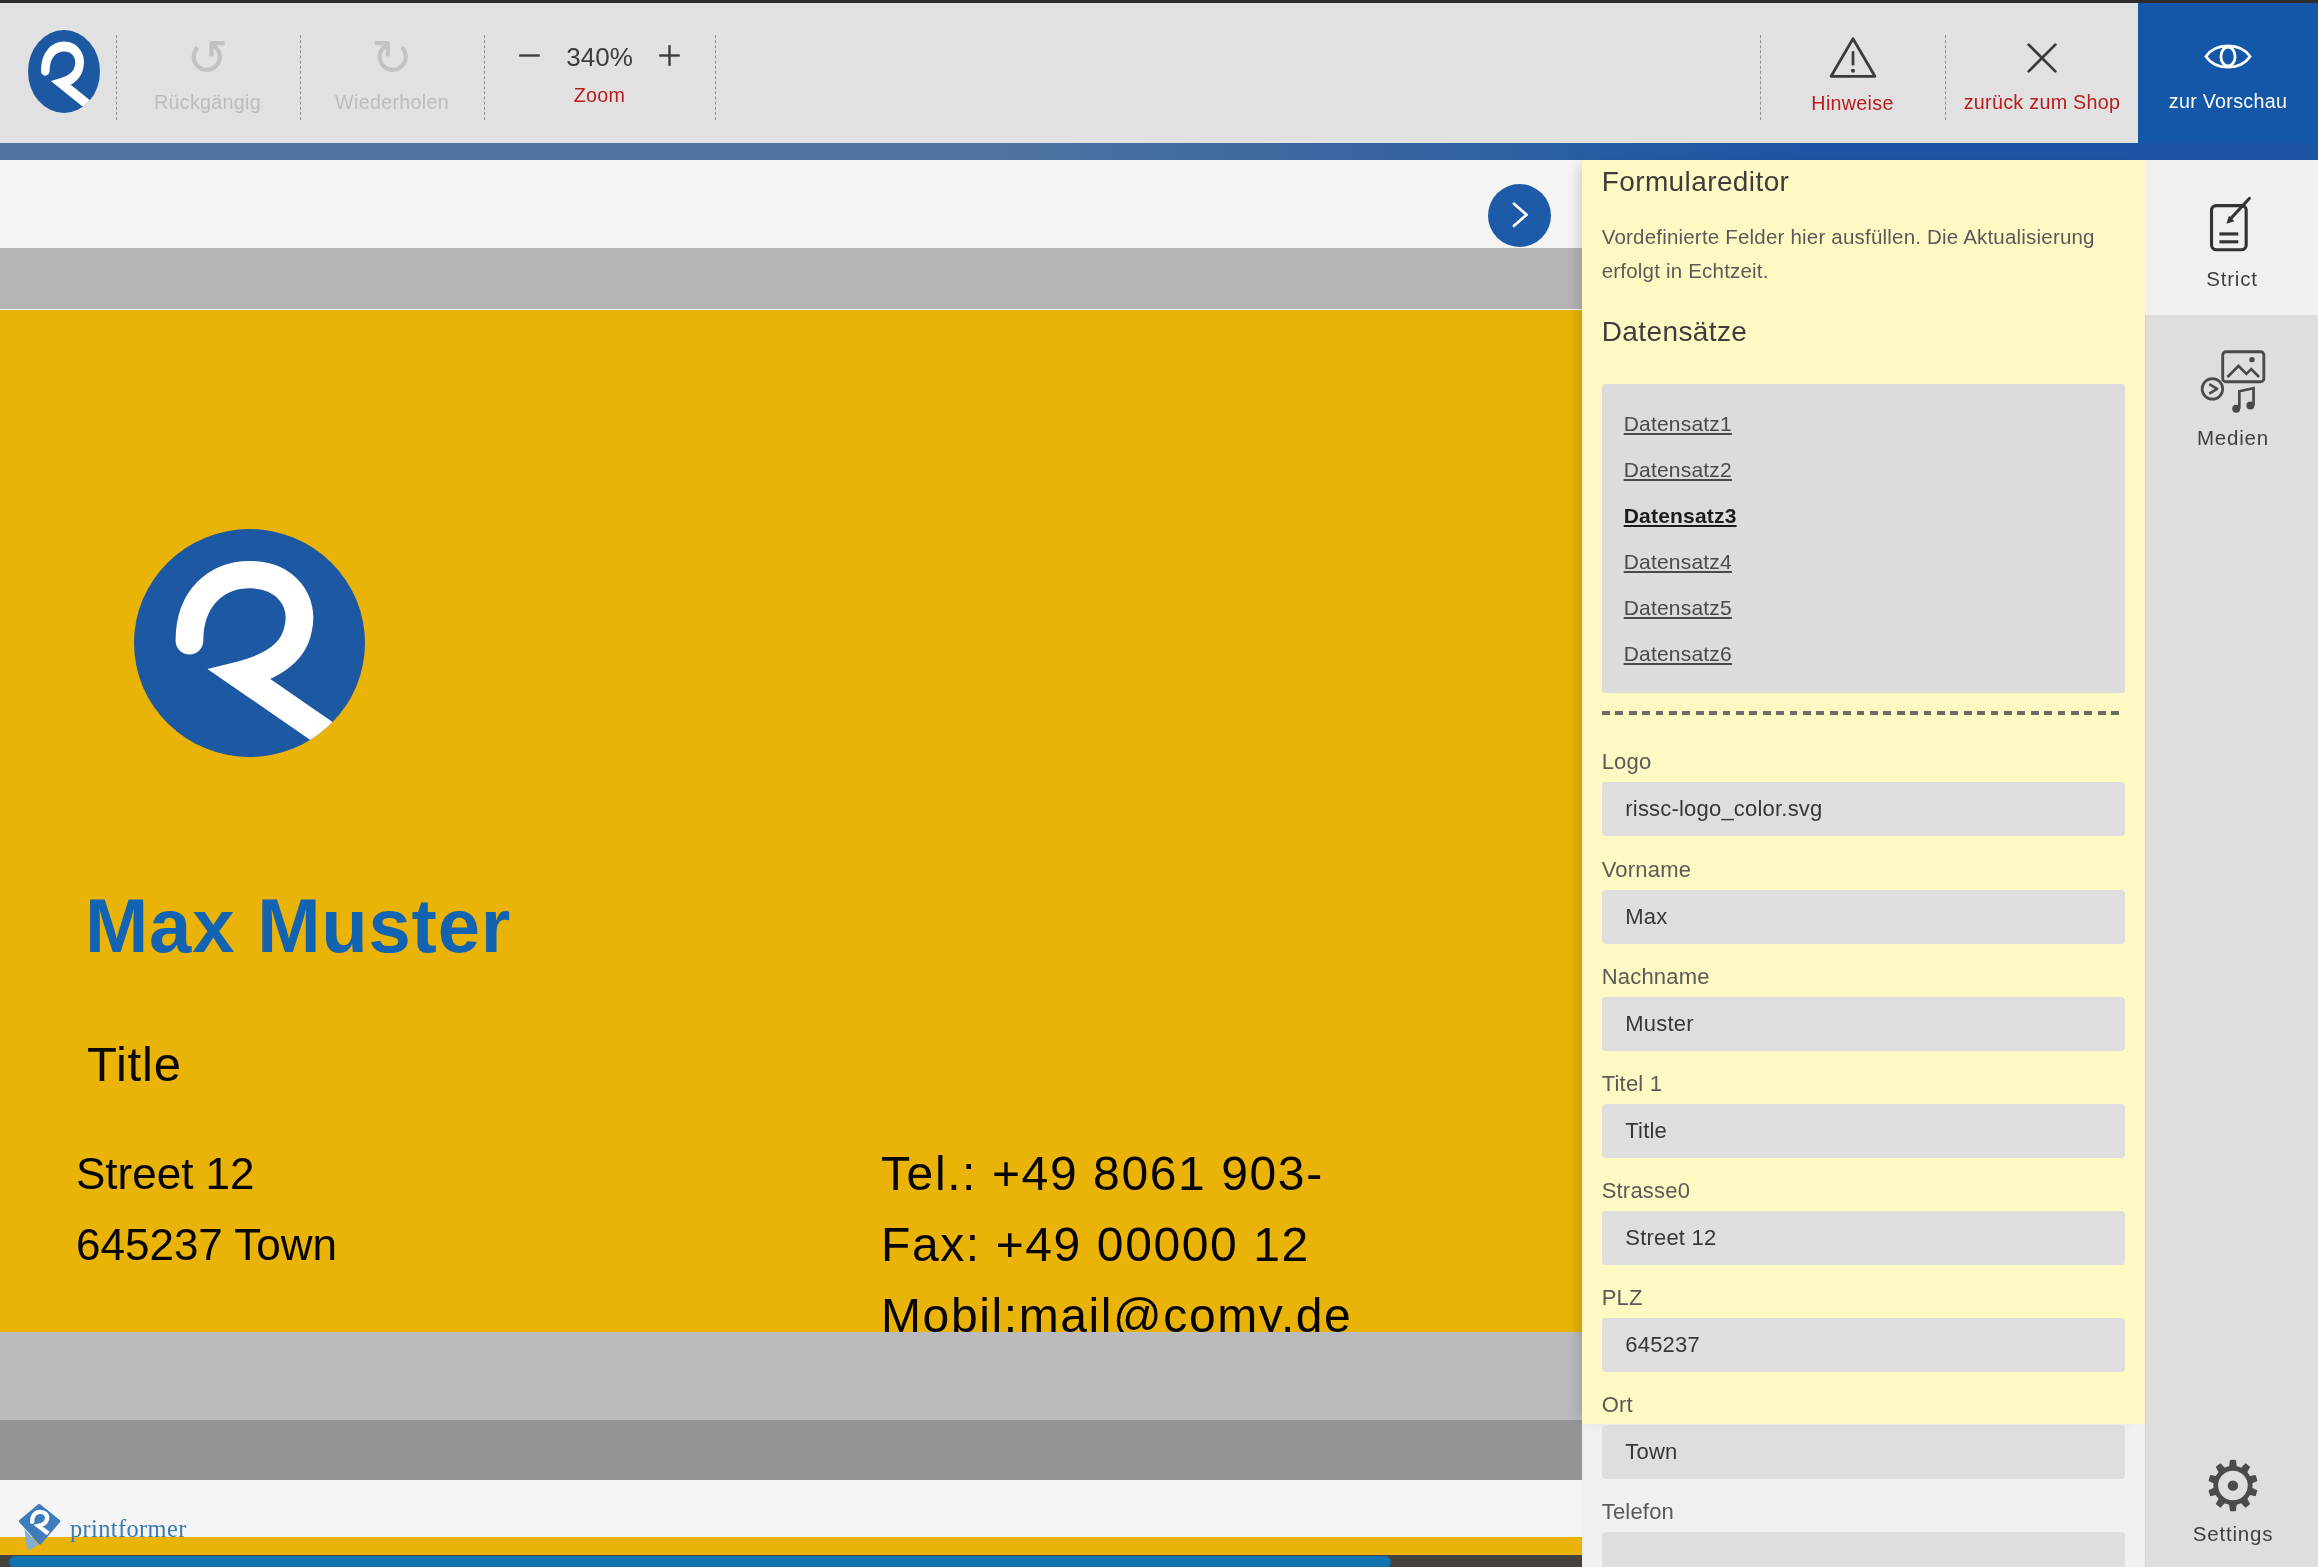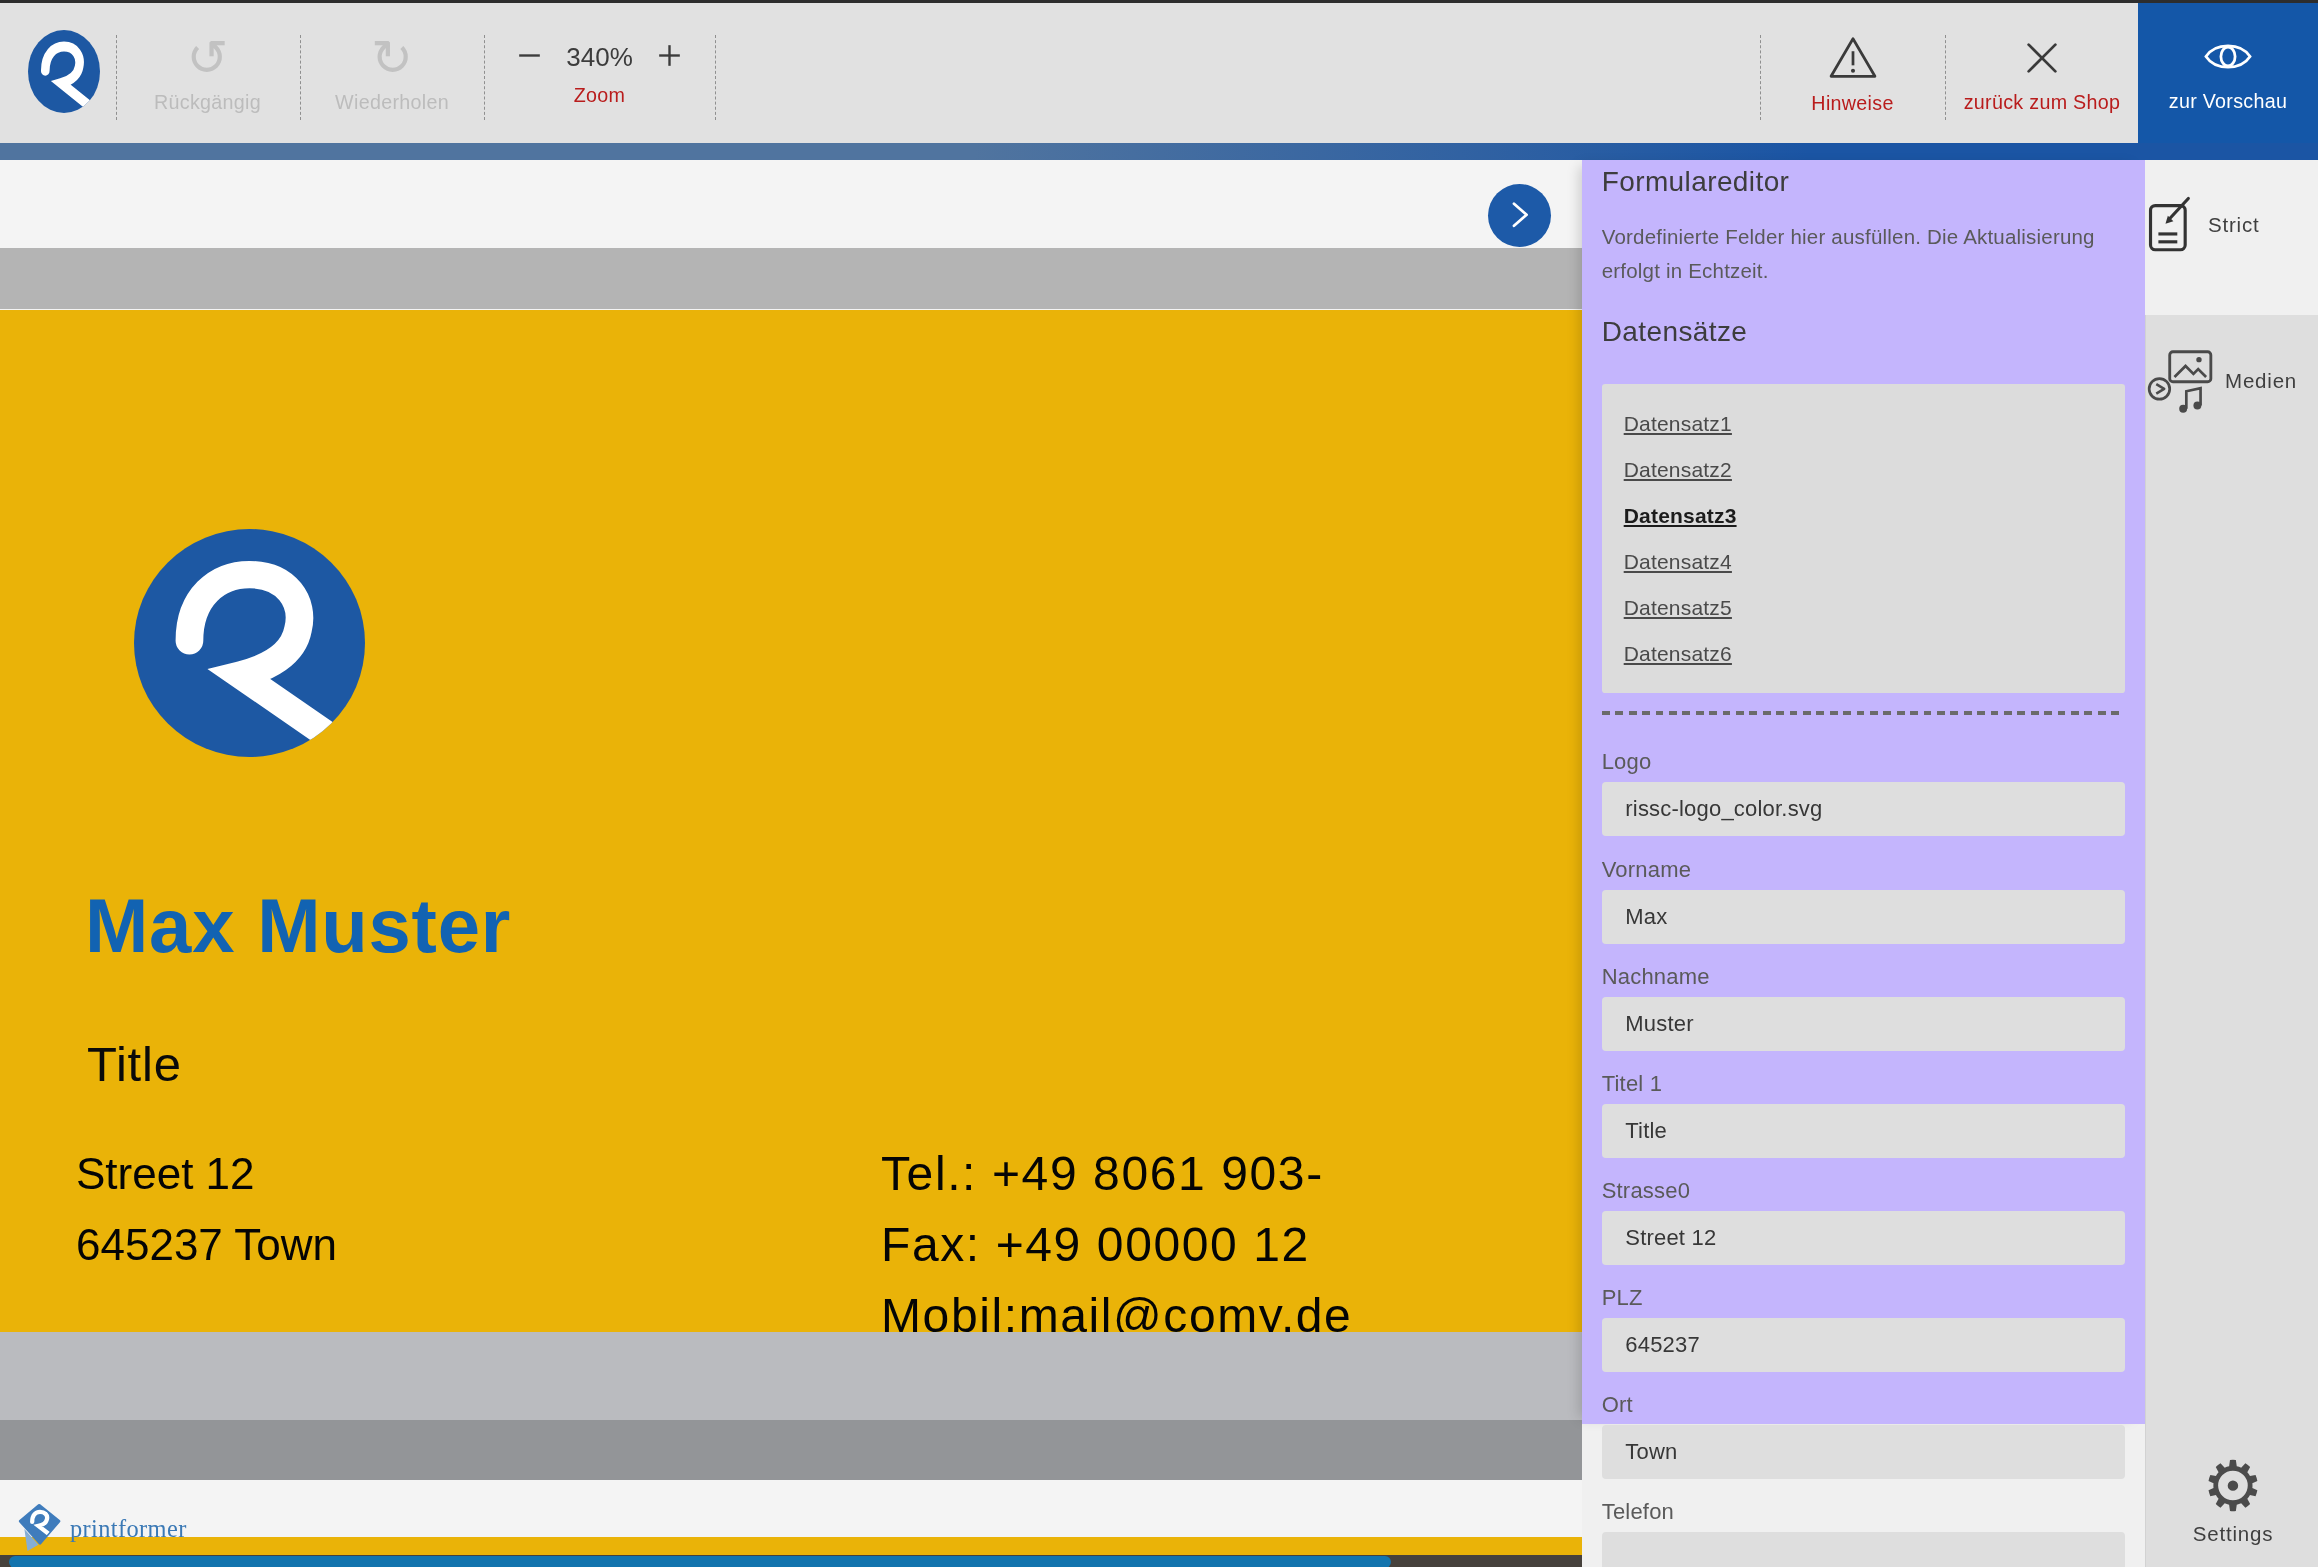--- a/index.html
+++ b/index.html
@@ -42,21 +42,21 @@
   .addr{left:76px;top:828px;font-size:44px;color:#050505;line-height:71px;letter-spacing:0;}
   .contact{left:881px;top:828px;font-size:48px;color:#050505;line-height:71px;letter-spacing:1.6px;}
 
   .canvas-footer{left:0;top:1320px;width:1582px;height:57px;background:#f4f4f4;}
   .pf{left:18px;top:23.6px;display:flex;align-items:center;gap:7.9px;}
   .pf-text{font-family:"Liberation Serif",serif;font-size:24.4px;color:#3b79b5;letter-spacing:0.4px;}
   .status-bar{left:0;top:1395px;width:1582px;height:12.6px;background:#46413c;}
   .progress{left:9.4px;top:1396px;width:1382px;height:11.8px;border-radius:7px;background:#1274ae;}
 
   
-  .panel{left:1582px;top:160px;width:563px;height:1264px;background:#c4b5fd;
+  .panel{left:1582px;top:160px;width:563px;height:1264px;background:#fef9c3;
          box-shadow:-7.9px 0 12.6px -6.3px rgba(0,0,0,.18);}
   .panel h1{position:absolute;left:19.7px;top:6.3px;margin:0;font-size:28px;font-weight:400;
             color:#3d3d3d;letter-spacing:0.4px;}
   .panel-desc{position:absolute;left:19.7px;top:60px;width:496px;font-size:20.5px;line-height:34px;
               color:#5a5a5a;letter-spacing:0.2px;}
   .panel h2{position:absolute;left:19.7px;top:156px;margin:0;font-size:28px;font-weight:400;
             color:#3d3d3d;letter-spacing:0.4px;}
   .ds-list{position:absolute;left:19.7px;top:224px;width:523px;height:309px;background:#dcdcdc;
            border-radius:3.1px;box-sizing:border-box;padding:17.3px 0;}
   .ds-item{height:46px;line-height:46px;padding-left:22px;font-size:21px;color:#4a4a4a;
@@ -67,21 +67,21 @@
   .fgroup{position:absolute;left:19.7px;width:523px;}
   .fgroup .flabel{font-size:22px;color:#5a5a5a;letter-spacing:0.2px;}
   .fgroup .fbox{margin-top:7px;height:54px;line-height:54px;background:#dedede;border-radius:3.9px;
                 font-size:22px;color:#373737;padding-left:23.6px;box-sizing:border-box;
                 letter-spacing:0.2px;cursor:text;}
 
   
   .side{left:2145px;top:160px;width:174px;height:1408px;background:#f0f0f0;}
   .side-block{position:absolute;left:0;top:155px;width:174px;height:1253px;background:#dedede;
               border-left:0.8px solid #d2d2d2;}
-  .side-tab{display:flex;flex-direction:row;align-items:center;gap:11px;cursor:pointer;}
+  .side-tab{display:flex;flex-direction:column;align-items:center;gap:11px;cursor:pointer;}
   .tab-strict{position:absolute;left:0;top:33px;width:174px;}
   .tab-medien{position:absolute;left:0;top:31.5px;width:174px;}
   .side-label{font-size:20.5px;color:#3f3f3f;letter-spacing:0.8px;}
   .settings{position:absolute;left:0;bottom:22px;width:174px;display:flex;flex-direction:column;
             align-items:center;gap:0;cursor:pointer;}
   .gear{font-family:"DejaVu Sans",sans-serif;font-size:69px;line-height:72px;color:#4b4b4b;}
 </style>
 </head>
 <body>
 

